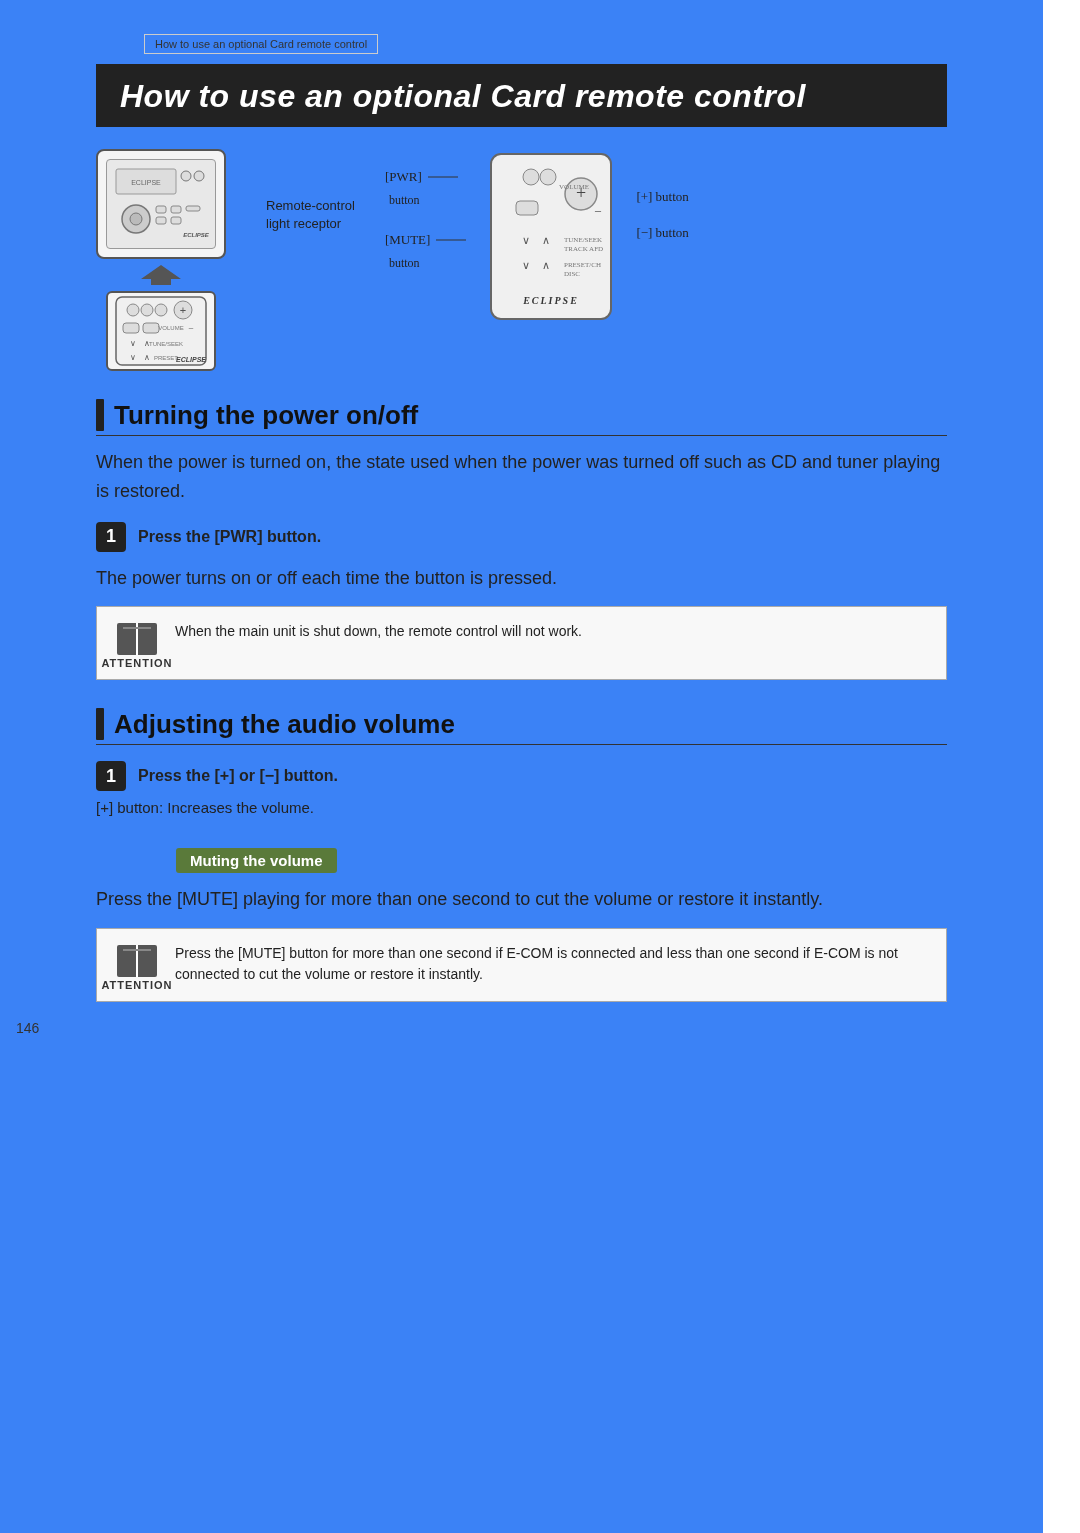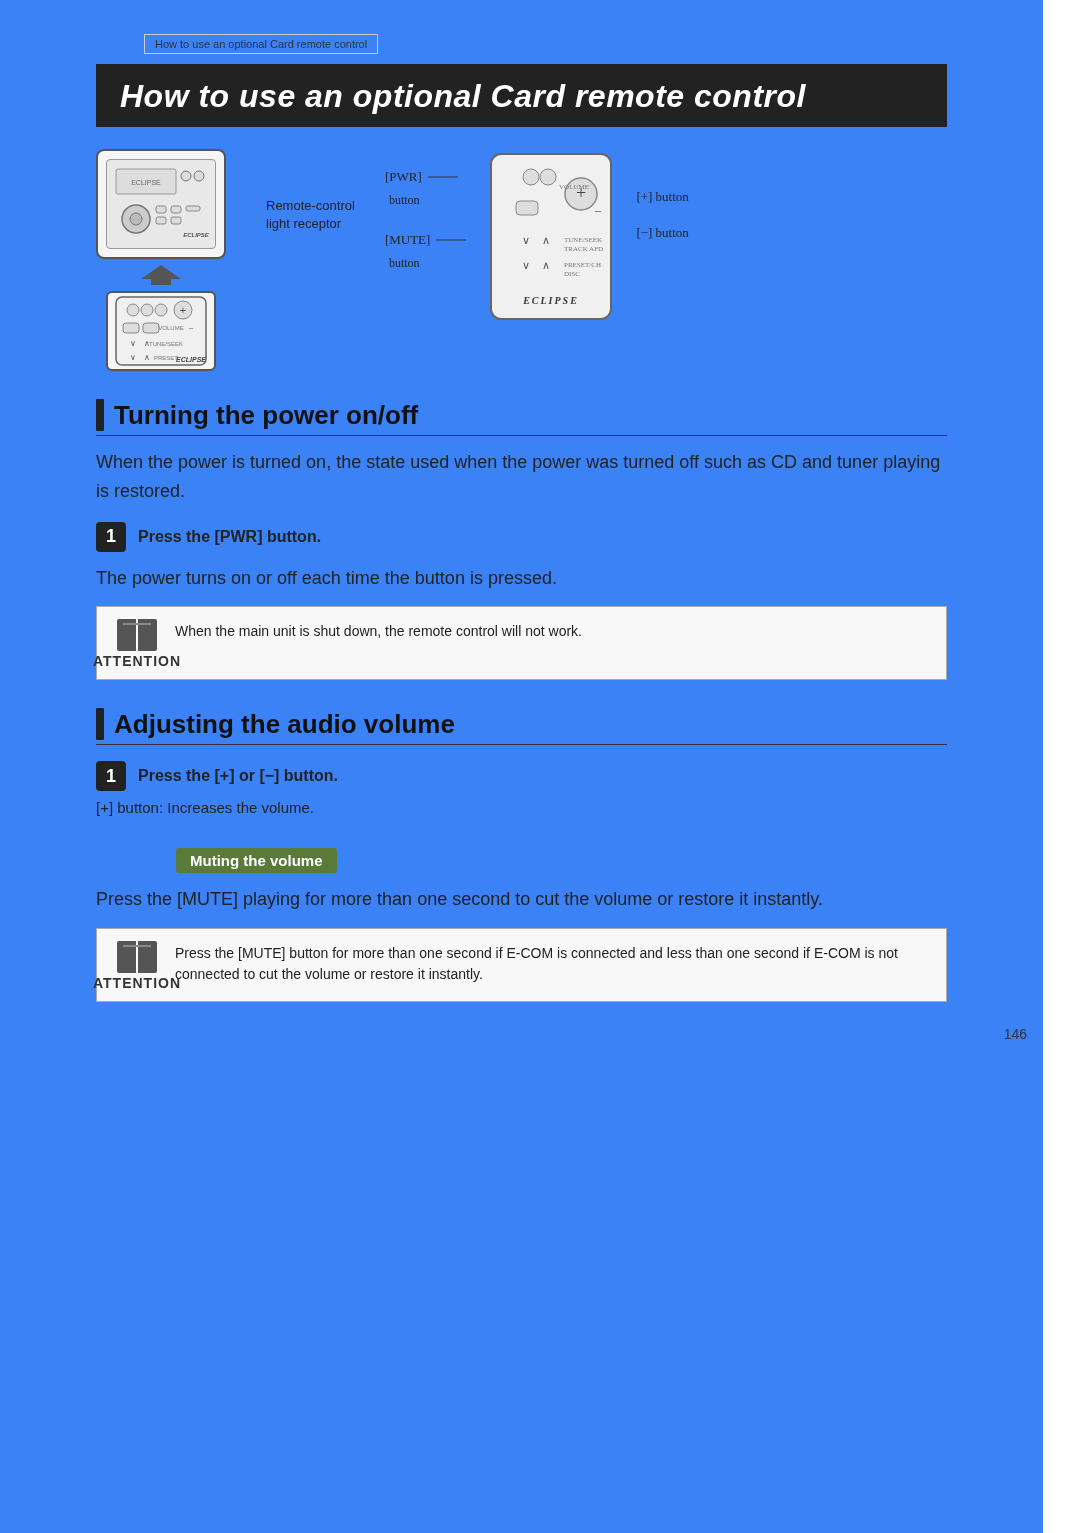--- a/index.html
+++ b/index.html
@@ -248,21 +248,21 @@
     .book-icon::after {
       content: '';
       position: absolute;
       top: 4px;
       left: 6px;
       right: 6px;
       height: 2px;
       background: #888;
     }
     .attention-label {
-      font-size: 14px;
+      font-size: 11px;
       font-weight: bold;
       color: #333;
       letter-spacing: 1px;
       text-transform: uppercase;
     }
     .attention-text {
       font-size: 14px;
       line-height: 1.5;
       color: #222;
       flex: 1;
@@ -286,24 +286,24 @@
     
     .list-item {
       margin: 6px 80px 0 80px;
       font-size: 15px;
       color: #222;
       line-height: 1.5;
     }
 
     
     .page-number {
-      text-align: right;
+      text-align: left;
       font-size: 14px;
       color: #333;
-      margin-top: 24px;
+      margin-top: 18px;
       padding-bottom: 20px;
     }
 
     
     .diagram-middle {
       display: flex;
       flex-direction: column;
       align-items: flex-start;
       justify-content: flex-start;
       margin-top: 18px;

